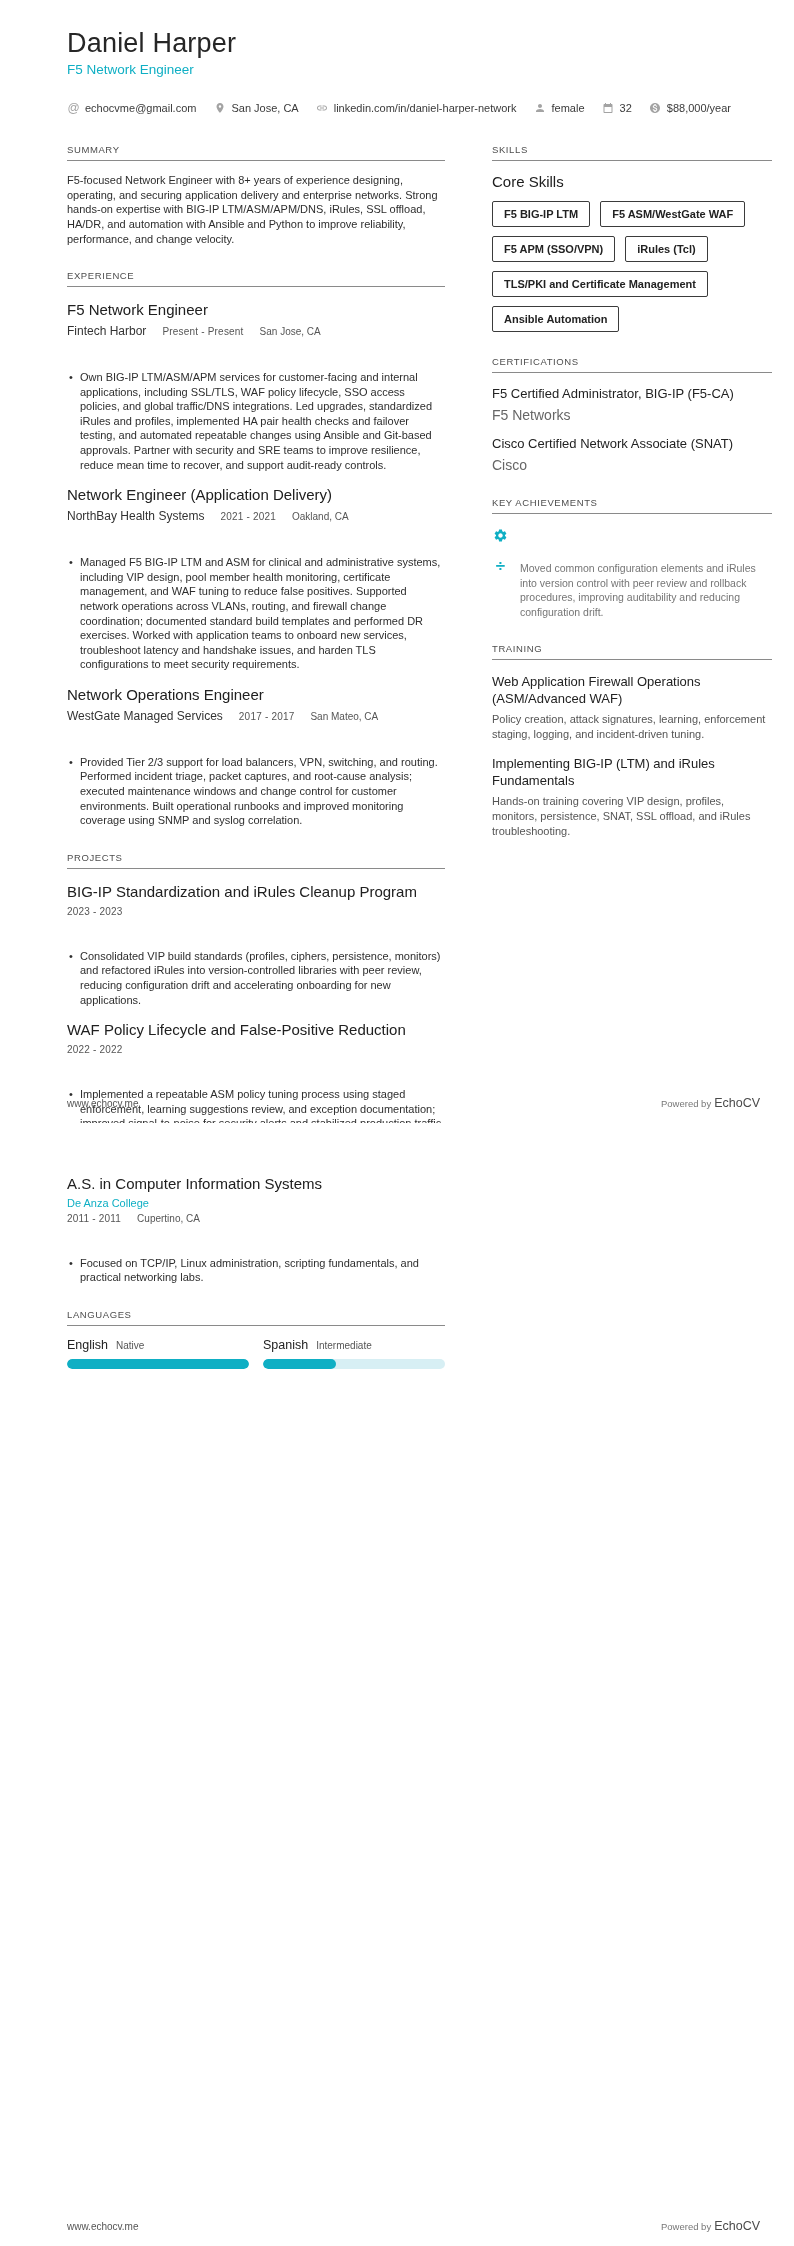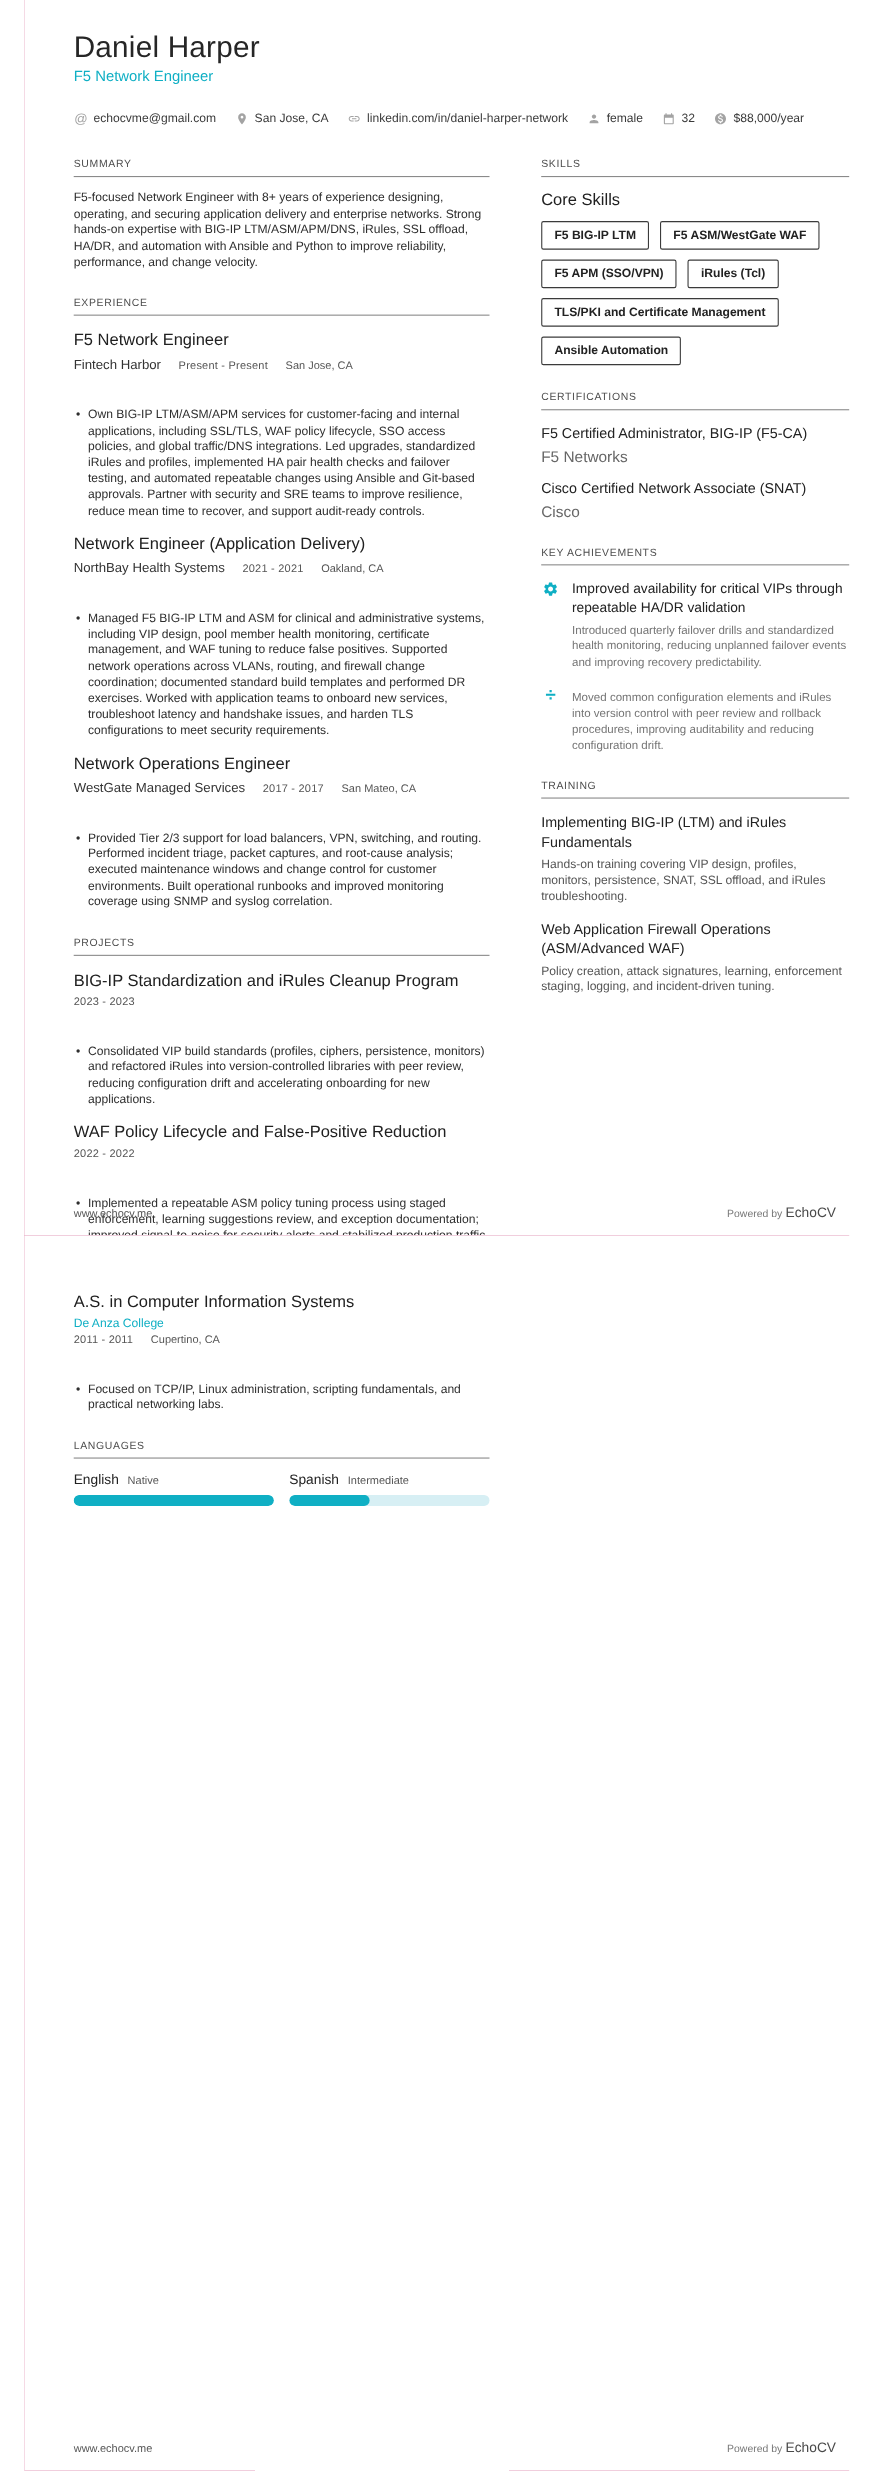--- a/index.html
+++ b/index.html
@@ -1,18 +1,18 @@
 <!DOCTYPE html>
 <html><head>
 <meta charset="utf-8">
 <style>
   * { margin:0; padding:0; box-sizing:border-box; }
   html,body { background:#ffffff; }
   body { font-family:"Liberation Sans","DejaVu Sans",sans-serif; color:#2e2e2e; }
-  .canvas { width:750px; height:2246px; margin:0 auto; background:#be185d; position:relative; }
+  .canvas { width:750px; height:2246px; margin:0 auto; background:#a21caf; position:relative; }
   .page { width:794px; height:1123px; position:relative; overflow:hidden; background:#fff; }
 
   
   .hdr { padding:28px 44px 0 45px; }
   .name { font-size:27px; font-weight:500; color:#262626; letter-spacing:.2px; line-height:1.15; }
   .role { margin-top:3px; font-size:13.5px; font-weight:500; color:var(--accent); }
   .contacts { margin-top:24px; display:flex; align-items:center; gap:17px; font-size:11px; color:#3a3a3a; flex-wrap:nowrap; }
   .c-item { display:inline-flex; align-items:center; gap:5px; white-space:nowrap; }
   .c-ico { display:inline-flex; align-items:center; justify-content:center; width:13px; height:13px; color:#a3a3a3; }
   .c-ico svg { width:12px; height:12px; fill:#a3a3a3; }
@@ -254,45 +254,41 @@
 
         <section class="sec">
           <div class="slabel">KEY ACHIEVEMENTS</div>
 
           <div class="ach">
             <span class="ach-ico">
               <svg viewBox="0 0 24 24">
                   <path d="M19.14 12.94c.04-.3.06-.61.06-.94 0-.32-.02-.64-.07-.94l2.03-1.58c.18-.14.23-.41.12-.61l-1.92-3.32c-.12-.22-.37-.29-.59-.22l-2.39.96c-.5-.38-1.03-.7-1.62-.94l-.36-2.54c-.04-.24-.24-.41-.48-.41h-3.84c-.24 0-.43.17-.47.41l-.36 2.54c-.59.24-1.13.57-1.62.94l-2.39-.96c-.22-.08-.47 0-.59.22L2.74 8.87c-.12.21-.08.47.12.61l2.03 1.58c-.05.3-.09.63-.09.94s.02.64.07.94l-2.03 1.58c-.18.14-.23.41-.12.61l1.92 3.32c.12.22.37.29.59.22l2.39-.96c.5.38 1.03.7 1.62.94l.36 2.54c.05.24.24.41.48.41h3.84c.24 0 .44-.17.47-.41l.36-2.54c.59-.24 1.13-.56 1.62-.94l2.39.96c.22.08.47 0 .59-.22l1.92-3.32c.12-.22.07-.47-.12-.61l-2.01-1.58zM12 15.6c-1.98 0-3.6-1.62-3.6-3.6s1.62-3.6 3.6-3.6 3.6 1.62 3.6 3.6-1.62 3.6-3.6 3.6z"></path>
                 </svg>
             </span>
-            <div class="ach-body">
-              <div class="ach-title">Improved availability for critical VIPs through repeatable HA/DR validation</div>
-              <div class="ach-desc">Introduced quarterly failover drills and standardized health monitoring, reducing unplanned failover events and improving recovery predictability.</div>
-            </div>
           </div>
 
           <div class="ach">
             <span class="ach-ico">
                 <span class="divide">÷</span>
               </span>
             <div class="ach-body">
               <div class="ach-desc">Moved common configuration elements and iRules into version control with peer review and rollback procedures, improving auditability and reducing configuration drift.</div>
             </div>
           </div>
         </section>
 
         <section class="sec">
           <div class="slabel">TRAINING</div>
           <div class="train">
+            <div class="train-title">Web Application Firewall Operations (ASM/Advanced WAF)</div>
+            <div class="train-desc">Policy creation, attack signatures, learning, enforcement staging, logging, and incident-driven tuning.</div>
+          </div>
+          <div class="train">
             <div class="train-title">Implementing BIG-IP (LTM) and iRules Fundamentals</div>
             <div class="train-desc">Hands-on training covering VIP design, profiles, monitors, persistence, SNAT, SSL offload, and iRules troubleshooting.</div>
-          </div>
-          <div class="train">
-            <div class="train-title">Web Application Firewall Operations (ASM/Advanced WAF)</div>
-            <div class="train-desc">Policy creation, attack signatures, learning, enforcement staging, logging, and incident-driven tuning.</div>
           </div>
         </section>
       </div>
     </div>
 
     <footer class="pfooter">
       <span class="site">www.echocv.me</span>
       <span class="powered">
         <span class="pby">Powered by</span><span class="brand">EchoCV</span>
       </span>

